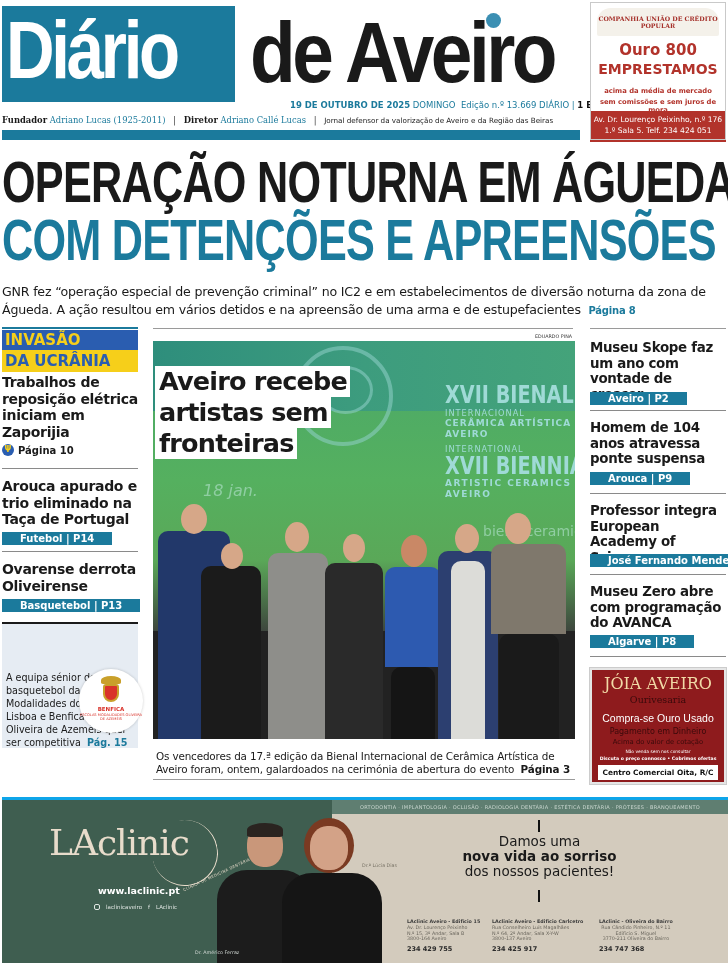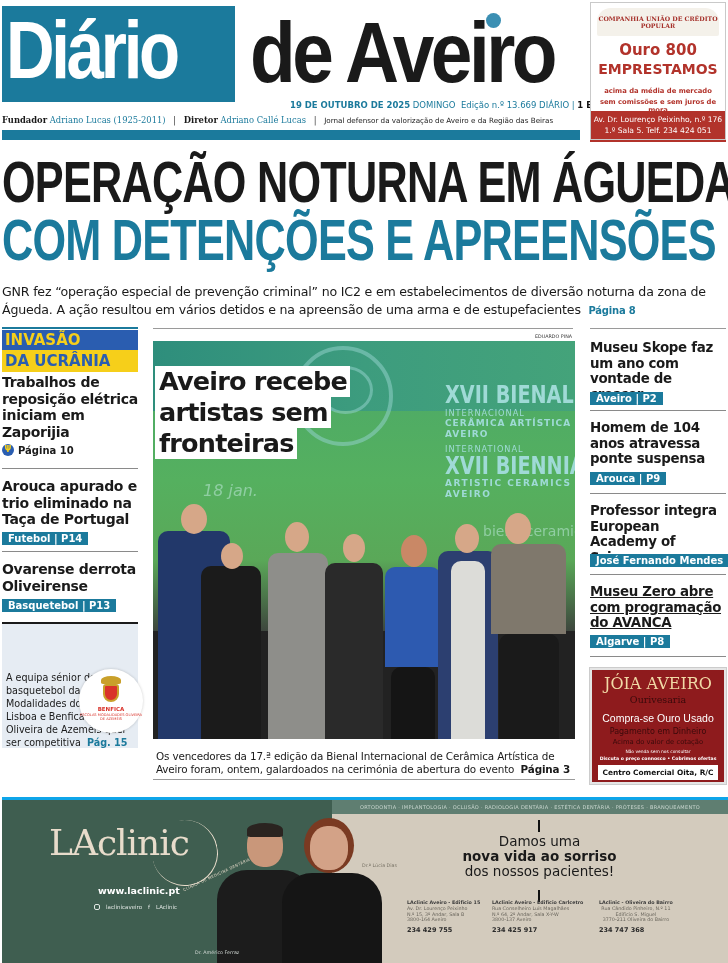--- a/index.html
+++ b/index.html
@@ -41,21 +41,21 @@
     .lead .pg { color: #1b7a9c; font-weight: bold; font-size: 10px; }
 
     .rule-l { left: 2px; top: 327px; width: 136px; height: 2px; background: #1b7a9c; }
     .rule-m { left: 153px; top: 328px; width: 420px; height: 1px; background: #9a9a9a; }
     .rule-r { left: 590px; top: 328px; width: 136px; height: 1px; background: #9a9a9a; }
 
     
     .ucr-top { left: 2px; top: 330px; width: 136px; height: 20px; background: #2a5db0; color: #f6cf1a; font-weight: bold; font-size: 15px; padding-left: 3px; line-height: 20px; }
     .ucr-bot { left: 2px; top: 350px; width: 136px; height: 22px; background: #f6cf1a; color: #2a5db0; font-weight: bold; font-size: 15px; padding-left: 3px; line-height: 22px; }
     .lhead { left: 2px; width: 138px; font-weight: bold; color: #1a1a1a; font-size: 14px; line-height: 16.5px; letter-spacing: -0.3px; }
-    .tag { font-weight: bold; font-size: 10px; color: #ffffff; background: #1b7a9c; padding: 0 6px; line-height: 13px; display: inline-block; white-space: nowrap; }
+    .tag { font-weight: bold; font-size: 10px; color: #ffffff; background: #1b7a9c; padding: 0 18px; line-height: 13px; display: inline-block; white-space: nowrap; }
     .pg10 { left: 2px; top: 444px; font-weight: bold; font-size: 10px; color: #1a1a1a; display: flex; align-items: center; gap: 4px; }
     .trident { width: 12px; height: 12px; border-radius: 50%; background: #2a5db0; color: #f6cf1a; font-size: 8px; text-align: center; line-height: 12px; }
     .hr-l { left: 2px; width: 136px; height: 1px; background: #8a8a8a; }
     .clubes { left: 2px; top: 624px; width: 136px; height: 124px; background: #e6ecf3; }
     .clubes-bar { left: 2px; top: 622px; width: 136px; height: 2px; background: #1a1a1a; }
     .clubes .title { position: absolute; left: 4px; top: 4px; width: 132px; font-weight: bold; font-size: 13px; line-height: 15.5px; color: #1a1a1a; }
     .clubes .body { position: absolute; left: 4px; top: 47px; width: 134px; font-size: 9.6px; line-height: 13px; color: #1a1a1a; }
     .clubes .body .pg { color: #1b7a9c; font-weight: bold; }
     .benfica { left: 79px; top: 669px; width: 64px; height: 64px; border-radius: 50%; background: #fff; box-shadow: 0 0 3px rgba(0,0,0,0.2); text-align: center; }
     .benfica .eagle { position: absolute; left: 22px; top: 7px; width: 20px; height: 8px; background: #c9a02a; border-radius: 50% 50% 20% 20%; }
@@ -123,21 +123,21 @@
     .ad-la .man .hair { position: absolute; left: 30px; top: -2px; width: 36px; height: 14px; border-radius: 50% 50% 10% 10%; background: #2a2420; }
     .ad-la .man .b { position: absolute; left: 0; top: 45px; width: 95px; height: 100px; border-radius: 30px 30px 0 0; background: #1c1c1c; }
     .ad-la .woman { position: absolute; left: 275px; top: 18px; width: 105px; height: 150px; }
     .ad-la .woman .hair { position: absolute; left: 27px; top: 0; width: 50px; height: 55px; border-radius: 50%; background: #7a3a22; }
     .ad-la .woman .h { position: absolute; left: 33px; top: 8px; width: 38px; height: 44px; border-radius: 45%; background: #d3a287; }
     .ad-la .woman .b { position: absolute; left: 5px; top: 55px; width: 100px; height: 95px; border-radius: 30px 30px 0 0; background: #151515; }
     .ad-la .vline { position: absolute; left: 536px; top: 20px; width: 2px; height: 12px; background: #111; }
     .ad-la .vline2 { position: absolute; left: 536px; top: 90px; width: 2px; height: 12px; background: #111; }
     .ad-la .slogan { position: absolute; left: 400px; top: 34px; width: 275px; text-align: center; color: #1a1a1a; font-size: 13.5px; line-height: 15px; }
     .ad-la .slogan b { font-weight: bold; }
-    .ad-la .loc { position: absolute; top: 100px; font-size: 4.8px; line-height: 5.8px; color: #6a665d; }
+    .ad-la .loc { position: absolute; top: 119px; font-size: 4.8px; line-height: 5.8px; color: #6a665d; }
     .ad-la .loc b { color: #3a3a3a; }
     .ad-la .loc .ph { position: absolute; top: 28px; font-size: 6.5px; font-weight: bold; color: #2a2a2a; white-space: nowrap; }
   </style>
 </head>
 <body>
 
 <div class="abs logo-box"></div>
 <div class="abs logo-diario">Diário</div>
 <div class="abs logo-aveiro">de Aveiro</div>
 <div class="abs logo-dot"></div>
@@ -280,21 +280,21 @@
   <span class="tag">Arouca | P9</span>
 </div>
 <div class="abs hr-r" style="top:493px;"></div>
 
 <div class="abs rhead" style="top:503px;">Professor integra European Academy of Sciences</div>
 <div class="abs" style="left:590px; top:549px;">
   <span class="tag">José Fernando Mendes | P16</span>
 </div>
 <div class="abs hr-r" style="top:574px;"></div>
 
-<div class="abs rhead" style="top:584px;text-decoration:underline;">Museu Zero abre com programação do AVANCA</div>
+<div class="abs rhead" style="top:584px;">Museu Zero abre com programação do AVANCA</div>
 <div class="abs" style="left:590px; top:630px;">
   <span class="tag">Algarve | P8</span>
 </div>
 <div class="abs hr-r" style="top:656px;"></div>
 
 <div class="abs ad-joia">
   <div class="j1">JÓIA AVEIRO</div>
   <div class="j2">Ourivesaria</div>
   <div class="j3">Compra-se Ouro Usado</div>
   <div class="j4">Pagamento em Dinheiro</div>

